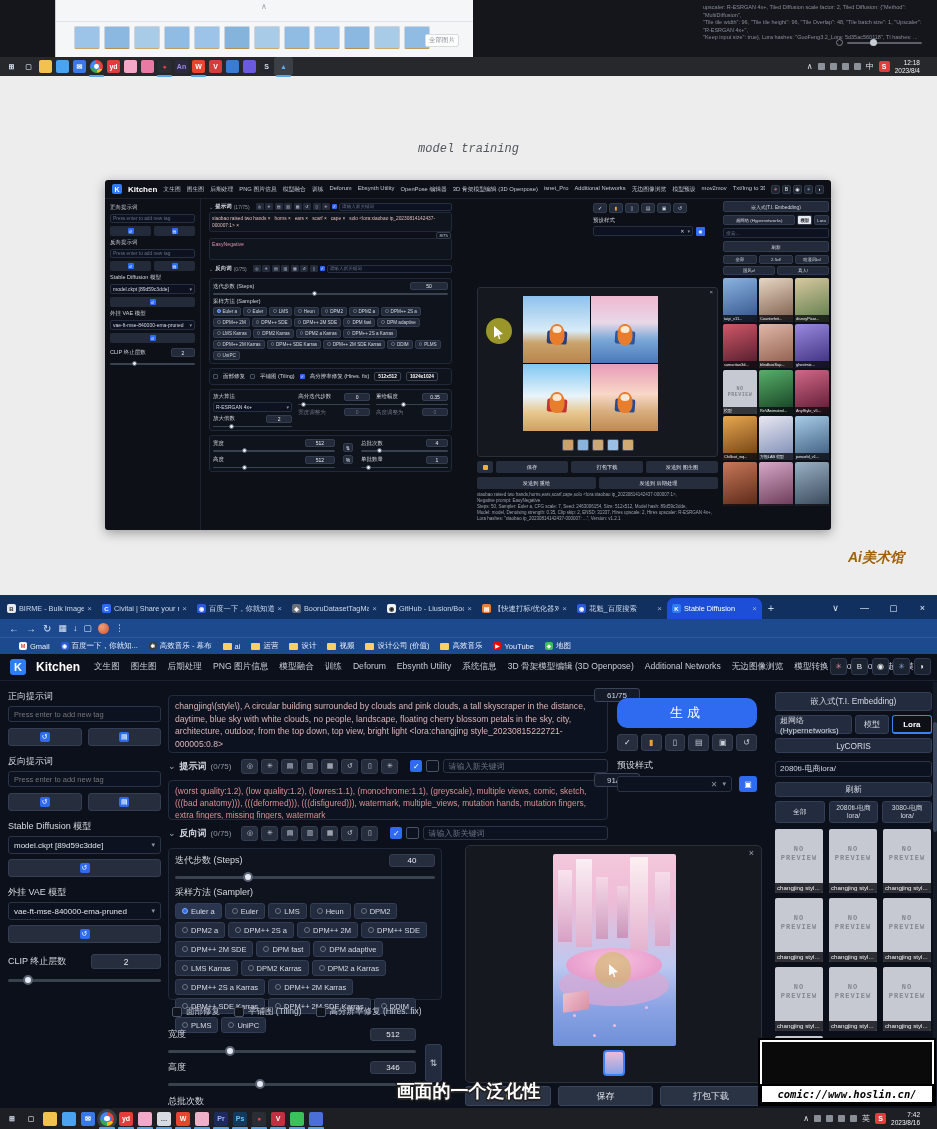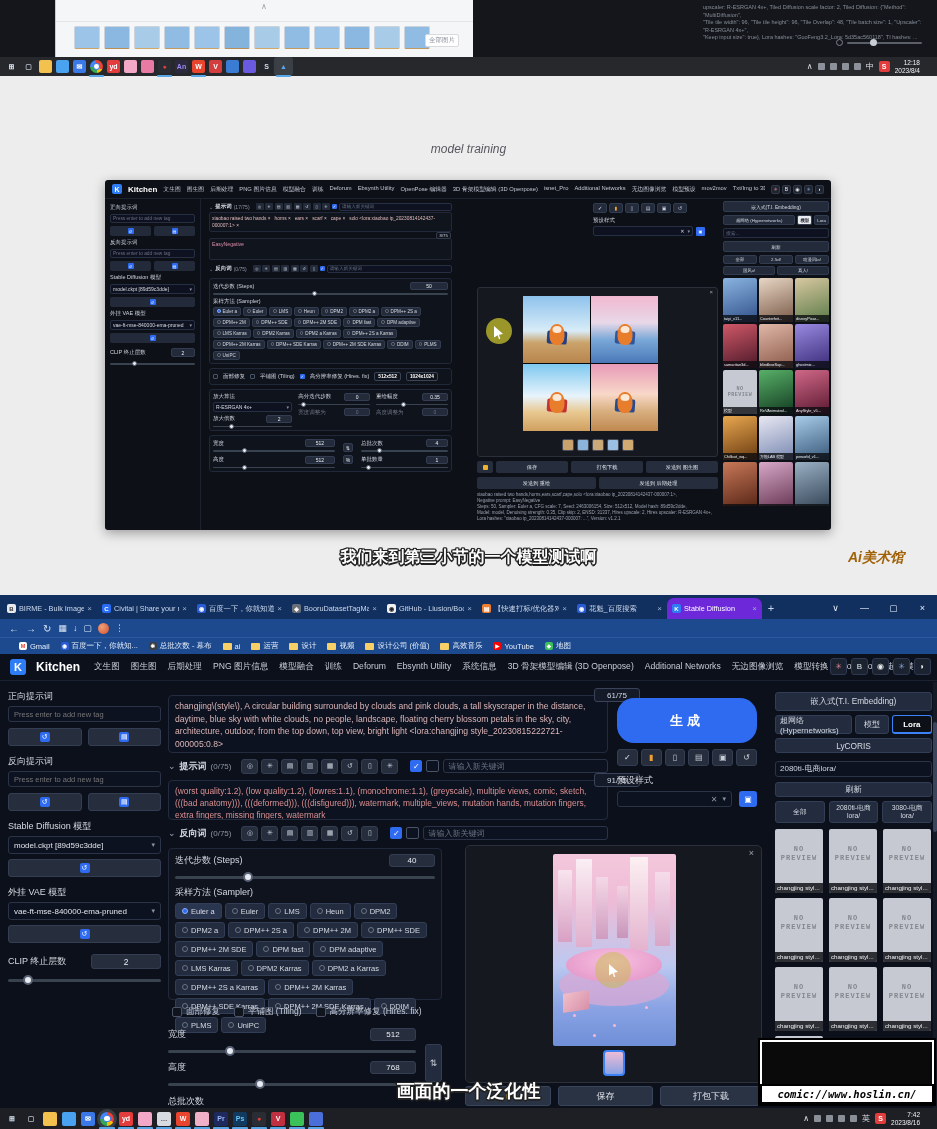--- a/index.html
+++ b/index.html
@@ -31,21 +31,21 @@
 #tbbot .app-ico .ul{bottom:-4.5px;height:3px}
 .app-ico.chrome{border-radius:50%;background:conic-gradient(#ea4335 0 33%,#fbbc05 0 50%,#34a853 0 75%,#4285f4 0 100%)}
 .app-ico.chrome::after{content:"";position:absolute;inset:31%;background:#fff;border-radius:50%;box-shadow:0 0 0 1px #4285f4}
 .tray{margin-left:auto;display:flex;align-items:center;gap:5px;color:#dde1e8;font-size:8px}
 .tray .sq{width:7px;height:7px;background:#b9bfc9;opacity:.7;border-radius:1px}
 .badge{width:11px;height:11px;background:#e23c3c;border-radius:2px;color:#fff;font-size:7px;font-weight:bold;display:flex;align-items:center;justify-content:center}
 .clock{font-size:6.5px;line-height:8px;text-align:right;color:#eef1f6}
 .edgebar{width:4px;height:100%;border-left:1px solid #4a4e55;margin-left:3px}
 
 #slidetitle{position:absolute;top:101px;left:0;width:937px;text-align:center;font-size:25px;font-weight:900;color:#46484d;letter-spacing:2px}
-#slidescript{position:absolute;top:142px;left:0;width:937px;text-align:center;font-size:12px;font-style:italic;color:#55585e;font-family:Liberation Sans, sans-serif}
+#slidescript{position:absolute;top:142px;left:0;width:937px;text-align:center;font-size:12px;font-style:italic;color:#55585e;font-family:Liberation Mono, monospace}
 #wmAi{position:absolute;right:33px;top:549px;font-size:14px;font-weight:bold;font-style:italic;color:#a16207}
 
 #shot{position:absolute;left:105px;top:180px;width:726px;height:350px;background:#0d1017;border-radius:3px;box-shadow:0 3px 12px rgba(0,0,0,.35);overflow:hidden;color:#c8cdd8}
 .m-nav{height:19px;border-bottom:1px solid #1d2230;display:flex;align-items:center;gap:6px;padding:0 7px;white-space:nowrap;overflow:hidden}
 .m-logo{width:10px;height:10px;background:#2e7cf6;border-radius:2px;color:#fff;font-size:7px;font-weight:bold;display:flex;align-items:center;justify-content:center;flex:none}
 .m-brand{font-size:8px;font-weight:bold;color:#fff}
 .m-nav-item{font-size:5.8px;color:#c2c8d4;flex:none}
 .m-navicons{margin-left:auto;display:flex;gap:2px}
 .m-icobtn{width:9px;height:9px;background:#1e2430;border:1px solid #323a4a;border-radius:2px;font-size:5px;display:flex;align-items:center;justify-content:center;flex:none}
 #mbody{position:absolute;left:0;top:19px;width:726px;height:331px}
@@ -106,21 +106,21 @@
 .m-card{height:44px;border-radius:2px;position:relative;overflow:hidden;background:#39424f}
 .m-clabel{position:absolute;left:0;right:0;bottom:0;background:rgba(10,12,16,.78);font-size:3.9px;color:#eef1f6;padding:1px;white-space:nowrap;overflow:hidden}
 .m-np{display:none}
 .m-np.show{position:absolute;inset:0;display:flex;flex-direction:column;align-items:center;justify-content:center;color:#82878f;font-weight:bold;font-size:5px;letter-spacing:.5px;font-family:"Liberation Mono",monospace}
 .cursor-dot{position:absolute;border-radius:50%}
 .parrow{width:9px;height:13px;background:#fff;clip-path:polygon(0 0,100% 62%,56% 68%,70% 100%,54% 100%,42% 72%,0 88%);filter:drop-shadow(0 0 1px #000)}
 
 #browser{position:absolute;left:0;top:595px;width:937px;height:513px;background:#0c101a}
 #tabstrip{position:absolute;left:0;top:0;width:937px;height:24px;background:#12305f;display:flex;align-items:flex-end;padding:2px 0 0 2px}
 .tab{width:95px;height:21px;border-radius:7px 7px 0 0;display:flex;align-items:center;gap:3px;padding:0 5px;color:#ccd8ec;font-size:7.3px;flex:none}
-.tab.active{background:#6d28d9;color:#fff}
+.tab.active{background:#1d4ed8;color:#fff}
 .fav{width:9px;height:9px;border-radius:2px;font-size:6px;font-weight:bold;display:flex;align-items:center;justify-content:center;flex:none}
 .tab-title{flex:1;overflow:hidden;white-space:nowrap}
 .tclose{font-size:8px;color:#9fb2d0}
 #newtab{width:18px;height:18px;color:#ccd8ec;font-size:11px;display:flex;align-items:center;justify-content:center;margin-bottom:2px}
 #winctl{margin-left:auto;align-self:flex-start;display:flex;height:22px}
 #winctl span{width:29px;display:flex;align-items:center;justify-content:center;color:#e8eef8;font-size:9px}
 #toolbar{position:absolute;left:0;top:24px;width:937px;height:18px;background:#1d4a8f;display:flex;align-items:center;gap:7px;padding:0 9px}
 .navg{color:#d8e4f4;font-size:10px}
 #urlpill{flex:1;height:13px;background:#0d2a56;border-radius:7px;display:flex;align-items:center;gap:5px;padding:0 8px;color:#e2eaf6;font-size:8px}
 #urlpill .dim{color:#9fb2d0;font-size:7px}
@@ -169,21 +169,21 @@
 .k-pill{height:16px;display:flex;align-items:center;gap:3px;padding:0 6px;background:#232c3e;border:1px solid #323e56;border-radius:3px;font-size:7.5px;color:#d6dbe4;flex:none}
 .k-radio{width:6px;height:6px;border:1px solid #6a7484;border-radius:50%;flex:none}
 .k-pill.sel{background:#2a3550}
 .k-pill.sel .k-radio{background:#2e6bf0;border-color:#8ab0f8}
 #kchecks{position:absolute;left:172px;top:352px;width:286px;display:flex;gap:14px;font-size:8.5px;color:#c6ccd8;align-items:center}
 .k-cbx{width:10px;height:10px;border:1px solid #4a5468;border-radius:2px;background:#10141d;flex:none;margin-right:4px}
 #ksize{position:absolute;left:168px;top:374px;width:274px;height:80px}
 .k-szrow{display:flex;align-items:center;justify-content:space-between;width:248px}
 #kswap{position:absolute;right:0;top:16px;width:17px;height:38px;background:#232c3e;border:1px solid #323e56;border-radius:3px;color:#c6ccd8;font-size:9px;display:flex;align-items:center;justify-content:center}
 #kgen{position:absolute;left:617px;top:44px;width:140px}
-#kgenerate{height:45px;background:#2e6bf0;border-radius:17px;color:#fff;font-weight:bold;font-size:13px;display:flex;align-items:center;justify-content:center;letter-spacing:4px}
+#kgenerate{height:30px;background:#2e6bf0;border-radius:10px;color:#fff;font-weight:normal;font-size:13px;display:flex;align-items:center;justify-content:center;letter-spacing:4px}
 #kgbr{display:flex;gap:3px;margin-top:6px}
 .k-gico{width:21px;height:17px;background:#262e3e;border:1px solid #343e52;border-radius:3px;font-size:8px;display:flex;align-items:center;justify-content:center}
 #kpresetrow{display:flex;gap:7px;margin-top:4px;align-items:center}
 #kpresetsel{flex:1;height:16px;background:#0d1220;border:1px solid #2a3446;border-radius:3px;display:flex;align-items:center;justify-content:flex-end;gap:5px;padding:0 5px;color:#8a93a2;font-size:8px}
 #kpresetbtn{width:18px;height:16px;background:#2e6bf0;border-radius:3px;color:#fff;font-size:8px;display:flex;align-items:center;justify-content:center}
 #kpanel{position:absolute;left:465px;top:191px;width:297px;height:238px;background:#16181f;border:1px solid #2b303b;border-radius:5px}
 #kclose{position:absolute;right:7px;top:2px;color:#9aa4b4;font-size:9px}
 #city{position:absolute;left:87px;top:8px;width:123px;height:192px;border-radius:2px;overflow:hidden;background:linear-gradient(180deg,#f4c8dc 0%,#eebbd6 25%,#bcc8f0 58%,#8aa3e4 80%,#6f8fd8 100%)}
 .bl{position:absolute;border-radius:1px}
 #disc{position:absolute;left:13px;top:94px;width:96px;height:34px;border-radius:50%;background:radial-gradient(ellipse at 50% 38%,#f8c0e0,#e090c4)}
@@ -880,21 +880,20 @@
 
             <div class="m-card" style="background: linear-gradient(160deg, rgb(154, 176, 196), rgb(56, 72, 90));">
 
               <span class="m-clabel"></span>
             </div>
           </div>
       </div>
     </div>
   </div>
 
-  <div class="vcap" style="left:50%;transform:translateX(-50%);top:547px;font-size:16px">我们来到第三小节的一个模型测试啊</div>
   <div id="wmAi">Ai美术馆</div>
 
   <div id="browser">
     <div id="tabstrip">
       <div style="display:flex;align-items:flex-end">
 
           <div class="tab">
             <span class="fav" style="background: rgb(232, 234, 238); color: rgb(51, 51, 51);">
               <span>B</span>
             </span>
@@ -992,21 +991,21 @@
           </span>
 
           <span>百度一下，你就知...</span>
         </span>
 
         <span class="bm">
           <span class="bico" style="background: rgb(58, 63, 70); color: rgb(255, 255, 255);">
             <span>✱</span>
           </span>
 
-          <span>总批次数 - 幕布</span>
+          <span>高效音乐 - 幕布</span>
         </span>
 
         <span class="bm">
 
           <span class="bfolder showf" style="display: inline-block;"></span>
           <span>ai</span>
         </span>
 
         <span class="bm">
 
@@ -1307,21 +1306,21 @@
       <div id="ksize">
         <div class="k-szrow">
           <span class="k-lbl">宽度</span>
           <span class="k-val2">512</span>
         </div>
         <div class="k-slider" style="width:248px;margin-top:9px">
             <span class="k-knob" style="left:23%"></span>
           </div>
         <div class="k-szrow" style="margin-top:8px">
           <span class="k-lbl">高度</span>
-          <span class="k-val2">768</span>
+          <span class="k-val2">346</span>
         </div>
         <div class="k-slider" style="width:248px;margin-top:9px">
             <span class="k-knob" style="left:35%"></span>
           </div>
         <div id="kswap">⇅</div>
         <div class="k-lbl" style="margin-top:9px">总批次数</div>
       </div>
 
       <div id="kgen">
         <div id="kgenerate">生成</div>

